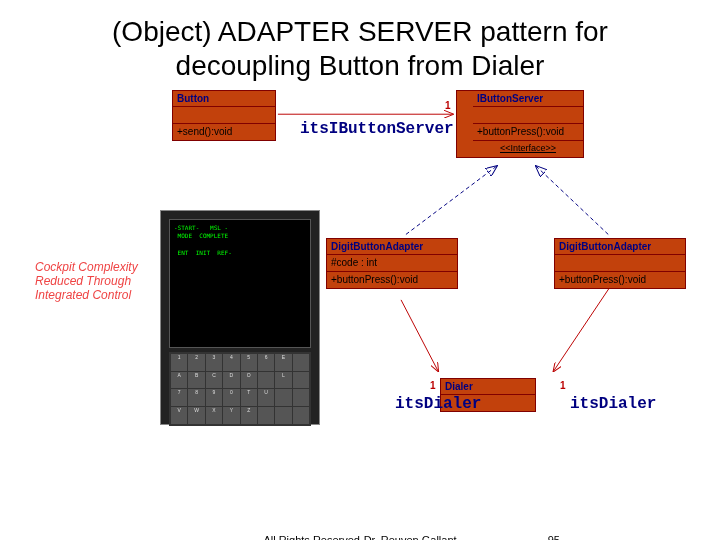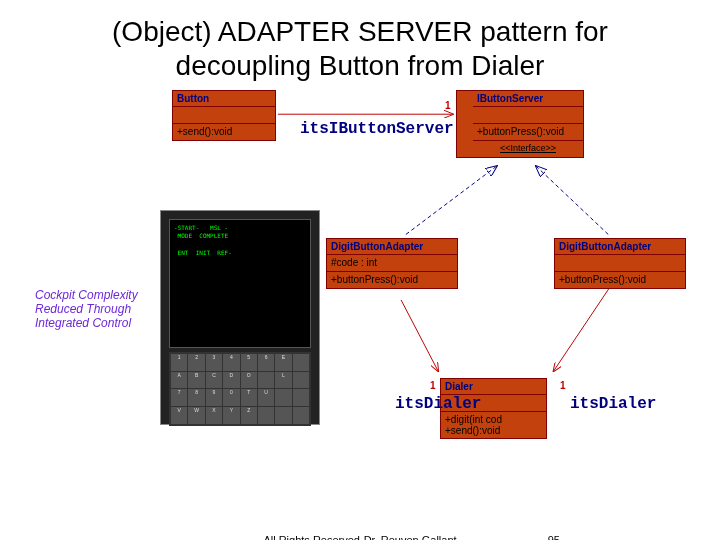--- a/index.html
+++ b/index.html
@@ -28,24 +28,23 @@
     font-size: 10px;
     box-sizing: border-box;
   }
   .uml .sec { border-top: 1px solid #800000; padding: 2px 4px; min-height: 12px; }
   .uml .name { padding: 2px 4px; font-weight: bold; color: #000080; }
   .uml .stereo { text-align: center; font-size: 9px; color: #000; text-decoration: underline; }
   .cockpit {
     position: absolute;
     font-style: italic;
     font-size: 12px;
-    color: #6d28d9;
+    color: #ef4444;
     width: 120px;
     text-align: left;
-    margin-top: 28px;
   }
   .device {
     position: absolute;
     background: #222;
     border: 1px solid #888;
     padding: 4px;
     box-sizing: border-box;
   }
   .device .screen {
     background: #000;
@@ -130,27 +129,23 @@
     <div class="sec">#code : int</div>
     <div class="sec">+buttonPress():void</div>
   </div>
 
   <div class="uml" style="left:554px; top:158px; width:132px;">
     <div class="name">DigitButtonAdapter</div>
     <div class="sec"></div>
     <div class="sec">+buttonPress():void</div>
   </div>
 
-  <div class="uml" style="left:440px; top:298px; width:107px;">
+  <div class="uml" style="left:440px; top:298px; width:96px;">
     <div class="name">Dialer</div>
     <div class="sec"></div>
-    <div class="sec">
-      <span>+digit(int cod</span><br>
-      <span>+send():void</span>
-    </div>
   </div>
 
   <div class="lbl" style="left:300px; top:40px;">itsIButtonServer</div>
   <div class="one" style="left:445px; top:20px;">1</div>
 
   <div class="lbl" style="left:395px; top:315px;">itsDialer</div>
   <div class="one" style="left:430px; top:300px;">1</div>
 
   <div class="lbl" style="left:570px; top:315px;">itsDialer</div>
   <div class="one" style="left:560px; top:300px;">1</div>

